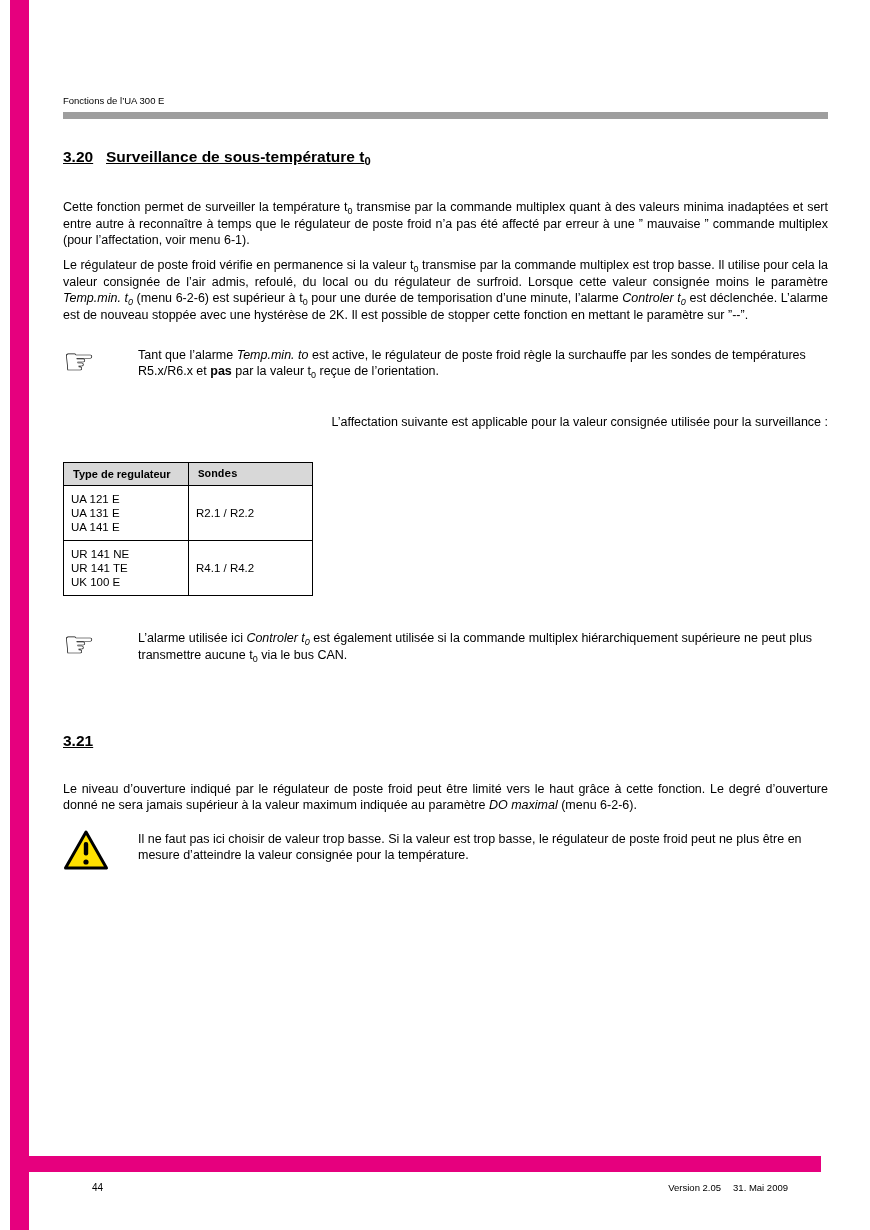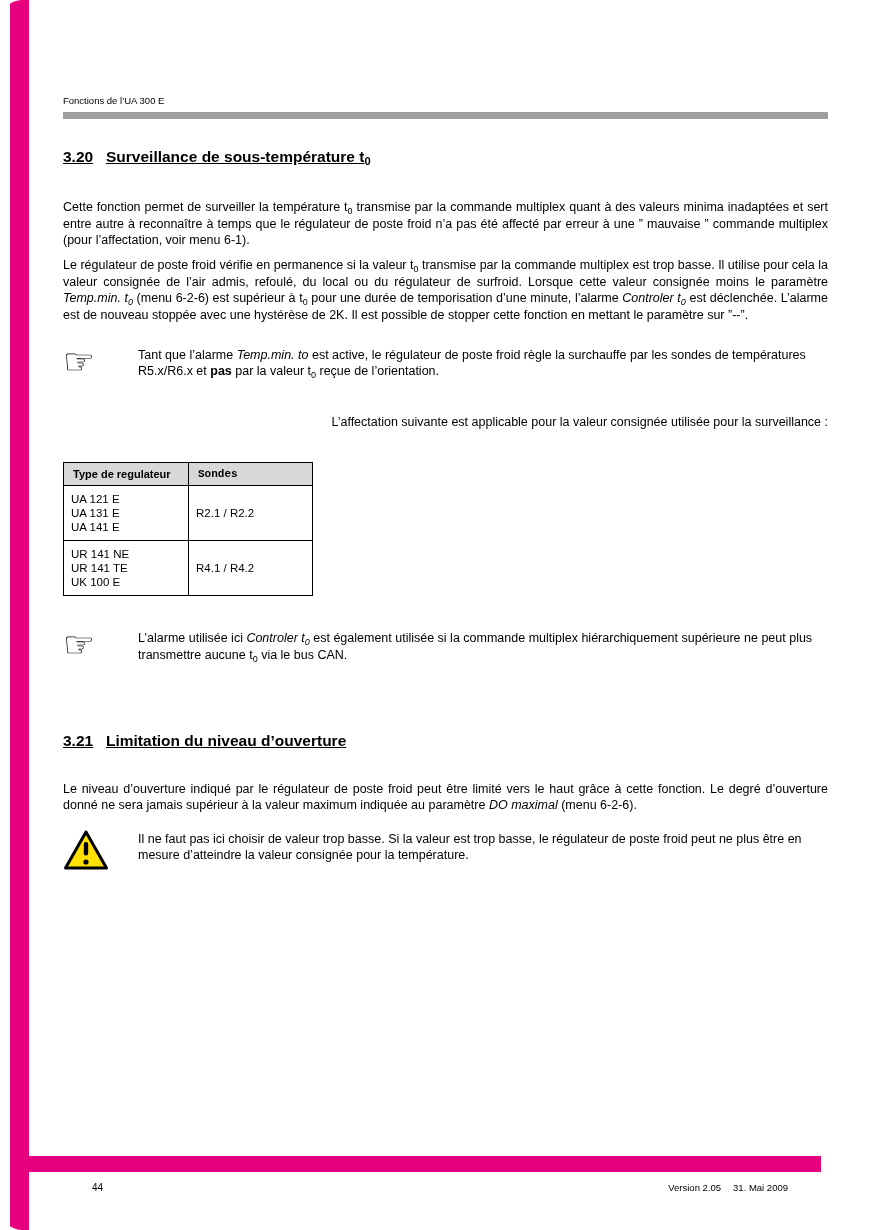--- a/index.html
+++ b/index.html
@@ -1,19 +1,19 @@
 <!DOCTYPE html>
 <html style="--accent: #E6007E; --rule_gray: #9E9E9E; --table_header_bg: #D8D8D8; --warning_yellow: #FFE000;"><head>
 <meta charset="utf-8">
 <style>
   * { margin:0; padding:0; box-sizing:border-box; }
   html,body { background:#ffffff; }
   body { font-family:"Liberation Sans", sans-serif; color:#000; }
 
-  .page { position:relative; width:870px; height:1230px; background:#fff; overflow:hidden;border-radius:22px; }
+  .page { position:relative; width:870px; height:1230px; background:#fff; overflow:hidden; }
 
   .accent-strip { position:absolute; left:10px; top:0; width:19px; height:1230px;
                   background:var(--accent,#E6007E); }
   .footer-bar   { position:absolute; left:10px; top:1156px; width:811px; height:16px;
                   background:var(--accent,#E6007E); }
 
   .content { position:absolute; left:63px; top:0; width:765px; }
 
   .doc-header  { margin-top:95px; font-size:9.5px; line-height:12px; }
   .header-rule { margin-top:5px; height:7px; background:var(--rule_gray,#9E9E9E); }
@@ -110,21 +110,20 @@
 
     <div class="note n2">
       <div class="note-icon-col">
         <span class="manicule">☞</span>
       </div>
       <div class="note-text"><span>L’alarme utilisée ici </span><span class="it">Controler t</span><span class="it sub">0</span><span> est également utilisée si la commande multiplex hiérarchiquement supérieure ne peut plus transmettre aucune t</span><span class="sub">0</span><span> via le bus CAN.</span></div>
     </div>
 
     <h1 class="section s321">
       <span class="sec-num">3.21</span>
-      <span class="sec-title"><span>Limitation du niveau d’ouverture</span></span>
     </h1>
 
     <p class="body p4"><span>Le niveau d’ouverture indiqué par le régulateur de poste froid peut être limité vers le haut grâce à cette fonction. Le degré d’ouverture donné ne sera jamais supérieur à la valeur maximum indiquée au paramètre </span><span class="it">DO maximal</span><span> (menu 6-2-6).</span></p>
 
     <div class="note warn">
       <div class="note-icon-col">
         <svg class="warn-tri" width="46" height="42" viewBox="0 0 46 42">
           <path d="M23 3 L43.5 39 L2.5 39 Z" fill="#FFE000" stroke="#000" stroke-width="3" stroke-linejoin="round"></path>
           <rect x="20.8" y="13" width="4.4" height="13.5" rx="2" fill="#000"></rect>
           <circle cx="23" cy="33" r="2.6" fill="#000"></circle>

